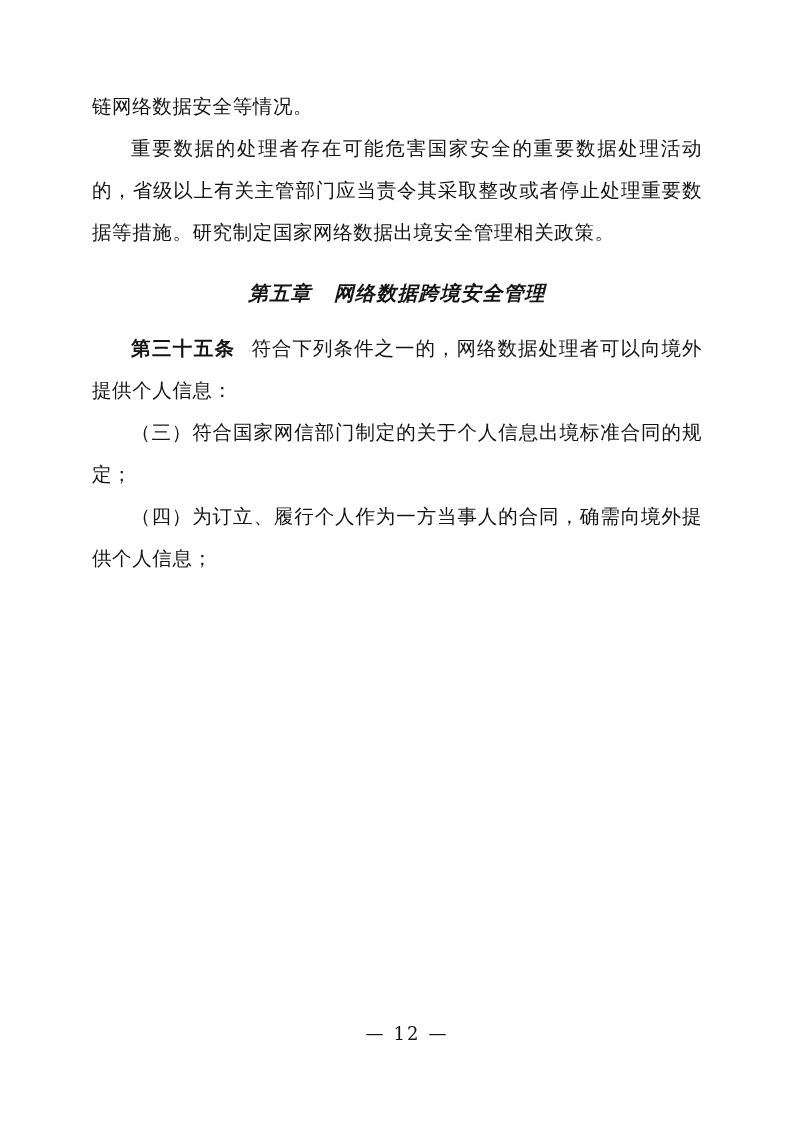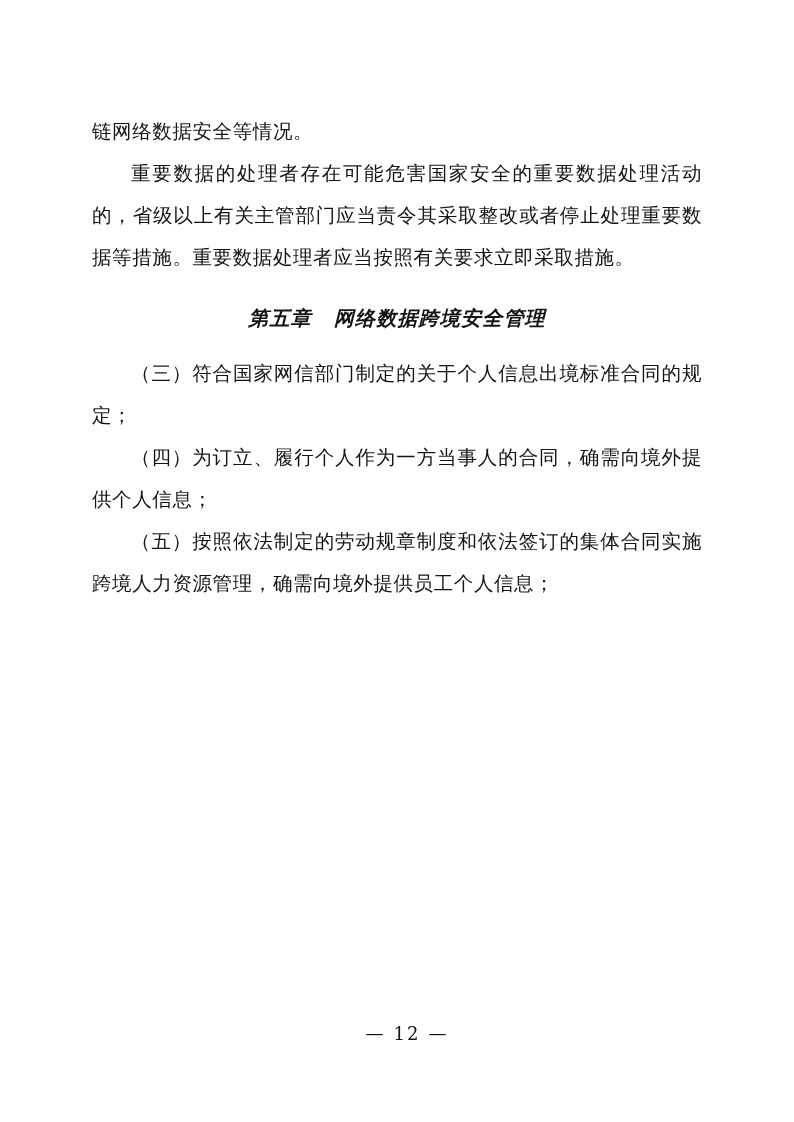--- a/index.html
+++ b/index.html
@@ -12,21 +12,21 @@
     background: #ffffff;
     font-family: "DejaVu Serif", "Liberation Serif", serif;
     color: #111111;
     overflow: hidden;
   }
   .page {
     position: relative;
     width: 794px;
     height: 1122px;
     box-sizing: border-box;
-    padding: 111px 92px 0 92px;
+    padding: 86px 92px 0 92px;
   }
   .doc-body {
     font-size: 19.5px;
     line-height: 42px;
     letter-spacing: 0.6px;
     text-align: justify;
     text-justify: inter-ideograph;
     color: #141414;
   }
   .para {
@@ -74,30 +74,32 @@
   }
 </style>
 </head>
 <body>
 
 <div class="page">
   <div class="doc-body">
 
     <p class="para no-indent">链网络数据安全等情况。</p>
 
-    <p class="para">重要数据的处理者存在可能危害国家安全的重要数据处理活动的，省级以上有关主管部门应当责令其采取整改或者停止处理重要数据等措施。重要数据处理者应当按照有关要求立即采取措施。</p>
+    <p class="para">重要数据的处理者存在可能危害国家安全的重要数据处理活动的，省级以上有关主管部门应当责令其采取整改或者停止处理重要数据等措施。研究制定国家网络数据出境安全管理相关政策。</p>
 
     <h2 class="chapter-heading">
       <span>第五章</span><span class="gap"></span><span>网络数据跨境安全管理</span>
     </h2>
 
 
+    <p class="para">
+      <span class="article-label">第三十五条</span><span class="article-gap"></span><span>符合下列条件之一的，网络数据处理者可以向境外提供个人信息：</span>
+    </p>
 
     <p class="para">（三）符合国家网信部门制定的关于个人信息出境标准合同的规定；</p>
     <p class="para">（四）为订立、履行个人作为一方当事人的合同，确需向境外提供个人信息；</p>
-    <p class="para">（五）按照依法制定的劳动规章制度和依法签订的集体合同实施跨境人力资源管理，确需向境外提供员工个人信息；</p>
 
   </div>
 
   <div class="footer">
     <span class="dash">—</span><span>12</span><span class="dash">—</span>
   </div>
 </div>
 
 </body></html>

